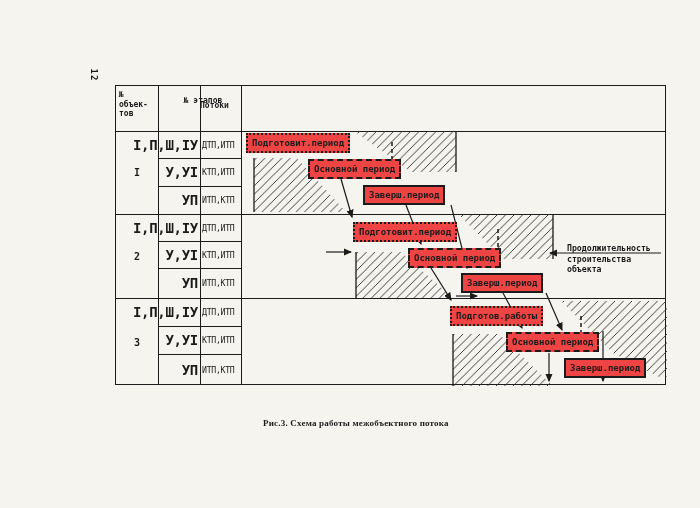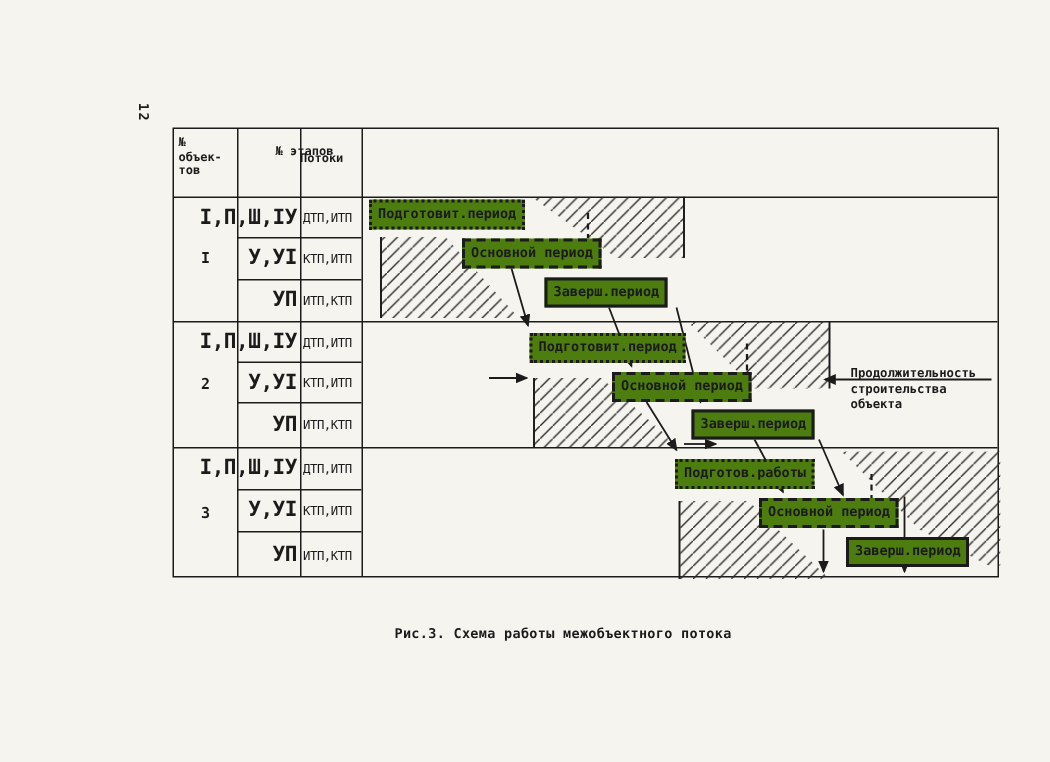--- a/index.html
+++ b/index.html
@@ -57,36 +57,36 @@
   }
   .flow-cell{
     width:41px;box-sizing:border-box;padding-left:2px;
     display:flex;align-items:center;
     font-size:8.2px;font-weight:400;letter-spacing:-0.3px;
   }
   
   .chart-svg{position:absolute;left:125px;top:45px;width:426px;height:255px;}
   
   .pbox{
-    position:absolute;background:#4d7c0f;box-sizing:border-box;
+    position:absolute;background:#ef4444;box-sizing:border-box;
     font-size:9px;font-weight:700;white-space:nowrap;
     padding:3px 4px;line-height:10px;
   }
   .b-dotted{border:2px dotted #1b1b1b;}
   .b-dashed{border:2px dashed #1b1b1b;}
   .b-solid{border:2px solid #1b1b1b;}
   
   .annot{
     position:absolute;left:451px;top:157px;width:110px;
     font-size:8.2px;font-weight:700;line-height:10.5px;white-space:pre-line;
   }
   
   .caption{
     position:absolute;left:263px;top:418px;
-    font-size:9px;font-weight:700;letter-spacing:.2px;
+    font-size:9px;font-weight:700;letter-spacing:.2px;font-family:Liberation Serif, serif;
   }
 </style>
 </head>
 <body>
 
 <div class="page-number">12</div>
 
 <div class="tbl">
 
   <div class="vline" style="left:42px"></div>

